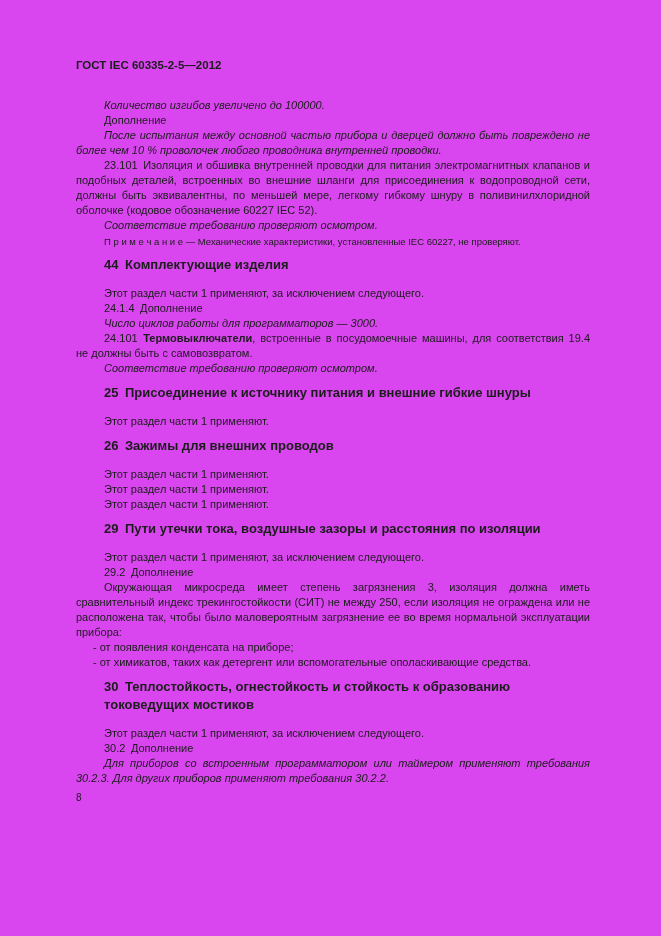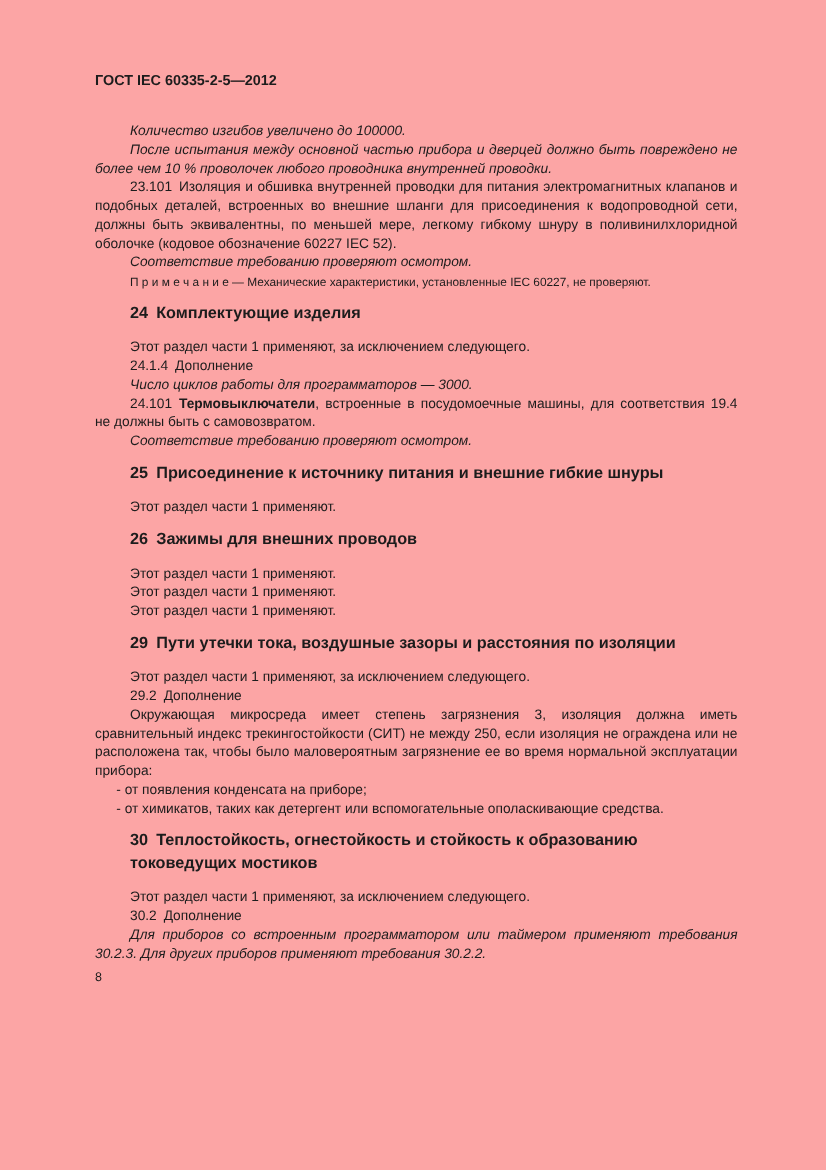--- a/index.html
+++ b/index.html
@@ -6,21 +6,21 @@
   html, body { background: #ffffff; }
   body {
     font-family: "Liberation Sans", sans-serif;
     color: #1c1c1c;
     -webkit-font-smoothing: antialiased;
   }
   .page {
     position: relative;
     width: 661px;
     height: 936px;
-    background: #fca5a5;
+    background: #d946ef;
     padding: 58px 71px 0 76px;
     overflow: hidden;
   }
   .running-head {
     font-size: 11.5px;
     line-height: 14px;
     font-weight: 700;
     margin-bottom: 26px;
   }
   .docbody { width: 514px; }
@@ -64,25 +64,26 @@
 </head>
 <body>
 
 <div class="page">
   <header class="running-head">
     <span>ГОСТ IEC 60335-2-5—2012</span>
   </header>
 
   <main class="docbody">
       <p class="blk para italic"><span>Количество изгибов увеличено до 100000.</span></p>
+      <p class="blk para"><span>Дополнение</span></p>
       <p class="blk para italic"><span>После испытания между основной частью прибора и дверцей должно быть повреждено не более чем 10 % проволочек любого проводника внутренней проводки.</span></p>
       <p class="blk para"><span>23.101 Изоляция и обшивка внутренней проводки для питания электромагнитных клапанов и подобных деталей, встроенных во внешние шланги для присоединения к водопроводной сети, должны быть эквивалентны, по меньшей мере, легкому гибкому шнуру в поливинилхлоридной оболочке (кодовое обозначение 60227 IEC 52).</span></p>
       <p class="blk para italic"><span>Соответствие требованию проверяют осмотром.</span></p>
       <p class="blk note"><span>П р и м е ч а н и е — Механические характеристики, установленные IEC 60227, не проверяют.</span></p>
-      <p class="blk heading"><span>24 Комплектующие изделия</span></p>
+      <p class="blk heading"><span>44 Комплектующие изделия</span></p>
       <p class="blk para"><span>Этот раздел части 1 применяют, за исключением следующего.</span></p>
       <p class="blk para"><span>24.1.4 Дополнение</span></p>
       <p class="blk para italic"><span>Число циклов работы для программаторов — 3000.</span></p>
       <p class="blk para"><span>24.101 </span><span class="bold">Термовыключатели</span><span>, встроенные в посудомоечные машины, для соответствия 19.4 не должны быть с самовозвратом.</span></p>
       <p class="blk para italic"><span>Соответствие требованию проверяют осмотром.</span></p>
       <p class="blk heading"><span>25 Присоединение к источнику питания и внешние гибкие шнуры</span></p>
       <p class="blk para"><span>Этот раздел части 1 применяют.</span></p>
       <p class="blk heading"><span>26 Зажимы для внешних проводов</span></p>
       <p class="blk para"><span>Этот раздел части 1 применяют.</span></p>
       <p class="blk para"><span>Этот раздел части 1 применяют.</span></p>

